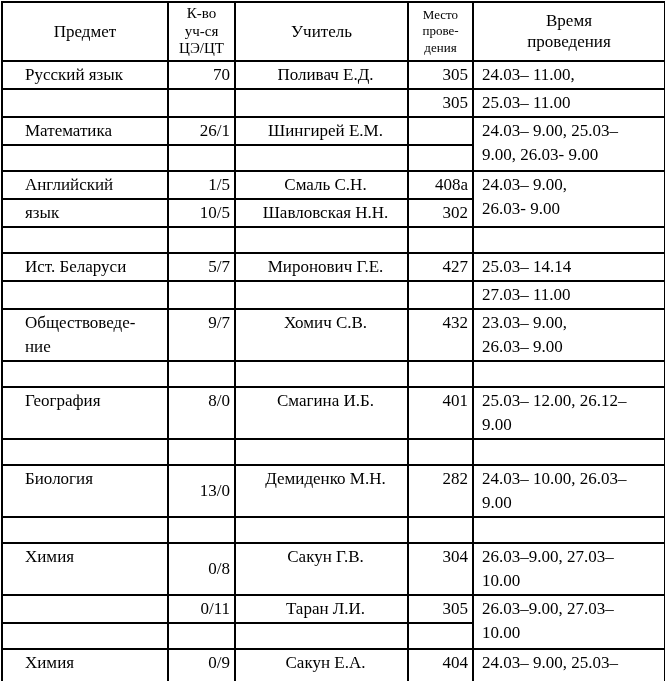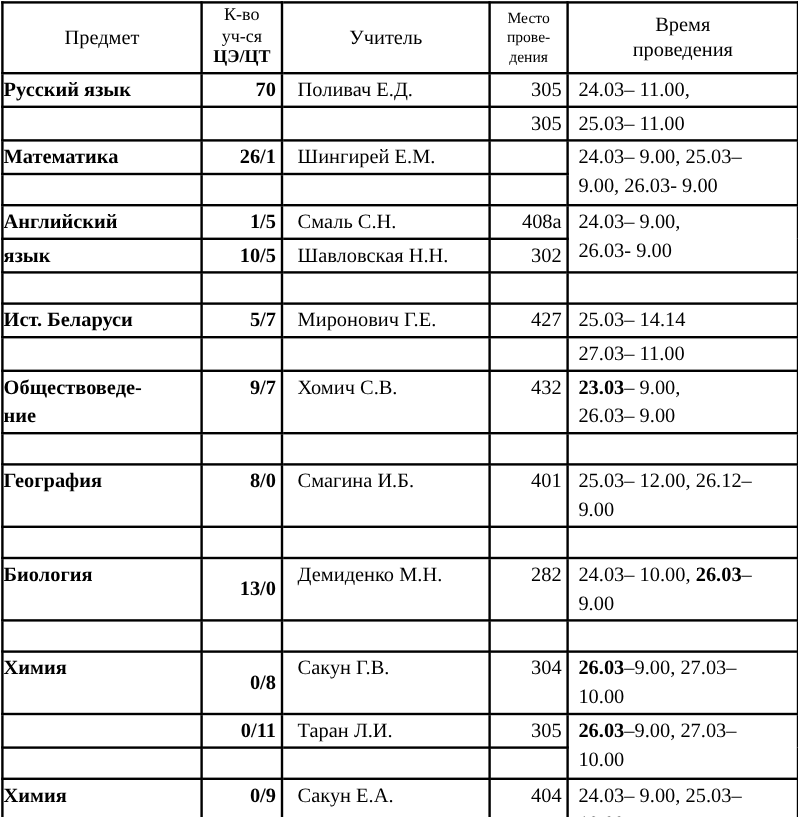--- a/index.html
+++ b/index.html
@@ -31,26 +31,26 @@
     text-align: center;
     vertical-align: middle;
     font-weight: normal;
     height: 58px;
     padding: 2px;
     line-height: 1.18;
   }
   thead th.hdr-count { font-size: 15px; margin-left: 12px; }
   thead th.hdr-small { font-size: 13px; line-height: 1.25; }
   tbody tr { height: 26px; }
-  td.subject { padding-left: 0; white-space: pre-wrap; }
-  td.teacher { padding-left: 12px; }
+  td.subject { padding-left: 22px; white-space: pre-wrap; }
+  td.teacher { padding-left: 12px; text-align: center; }
   td.center  { text-align: right; }
   td.time    { padding-left: 8px; white-space: pre-wrap; }
   td.vmid    { vertical-align: middle; }
-  .b { font-weight: bold; }
+  .b { font-weight: normal; }
 </style>
 </head>
 <body>
 
 <div>
   <table class="schedule">
     <colgroup>
       <col style="width:166px">
       <col style="width:67px">
       <col style="width:173px">

